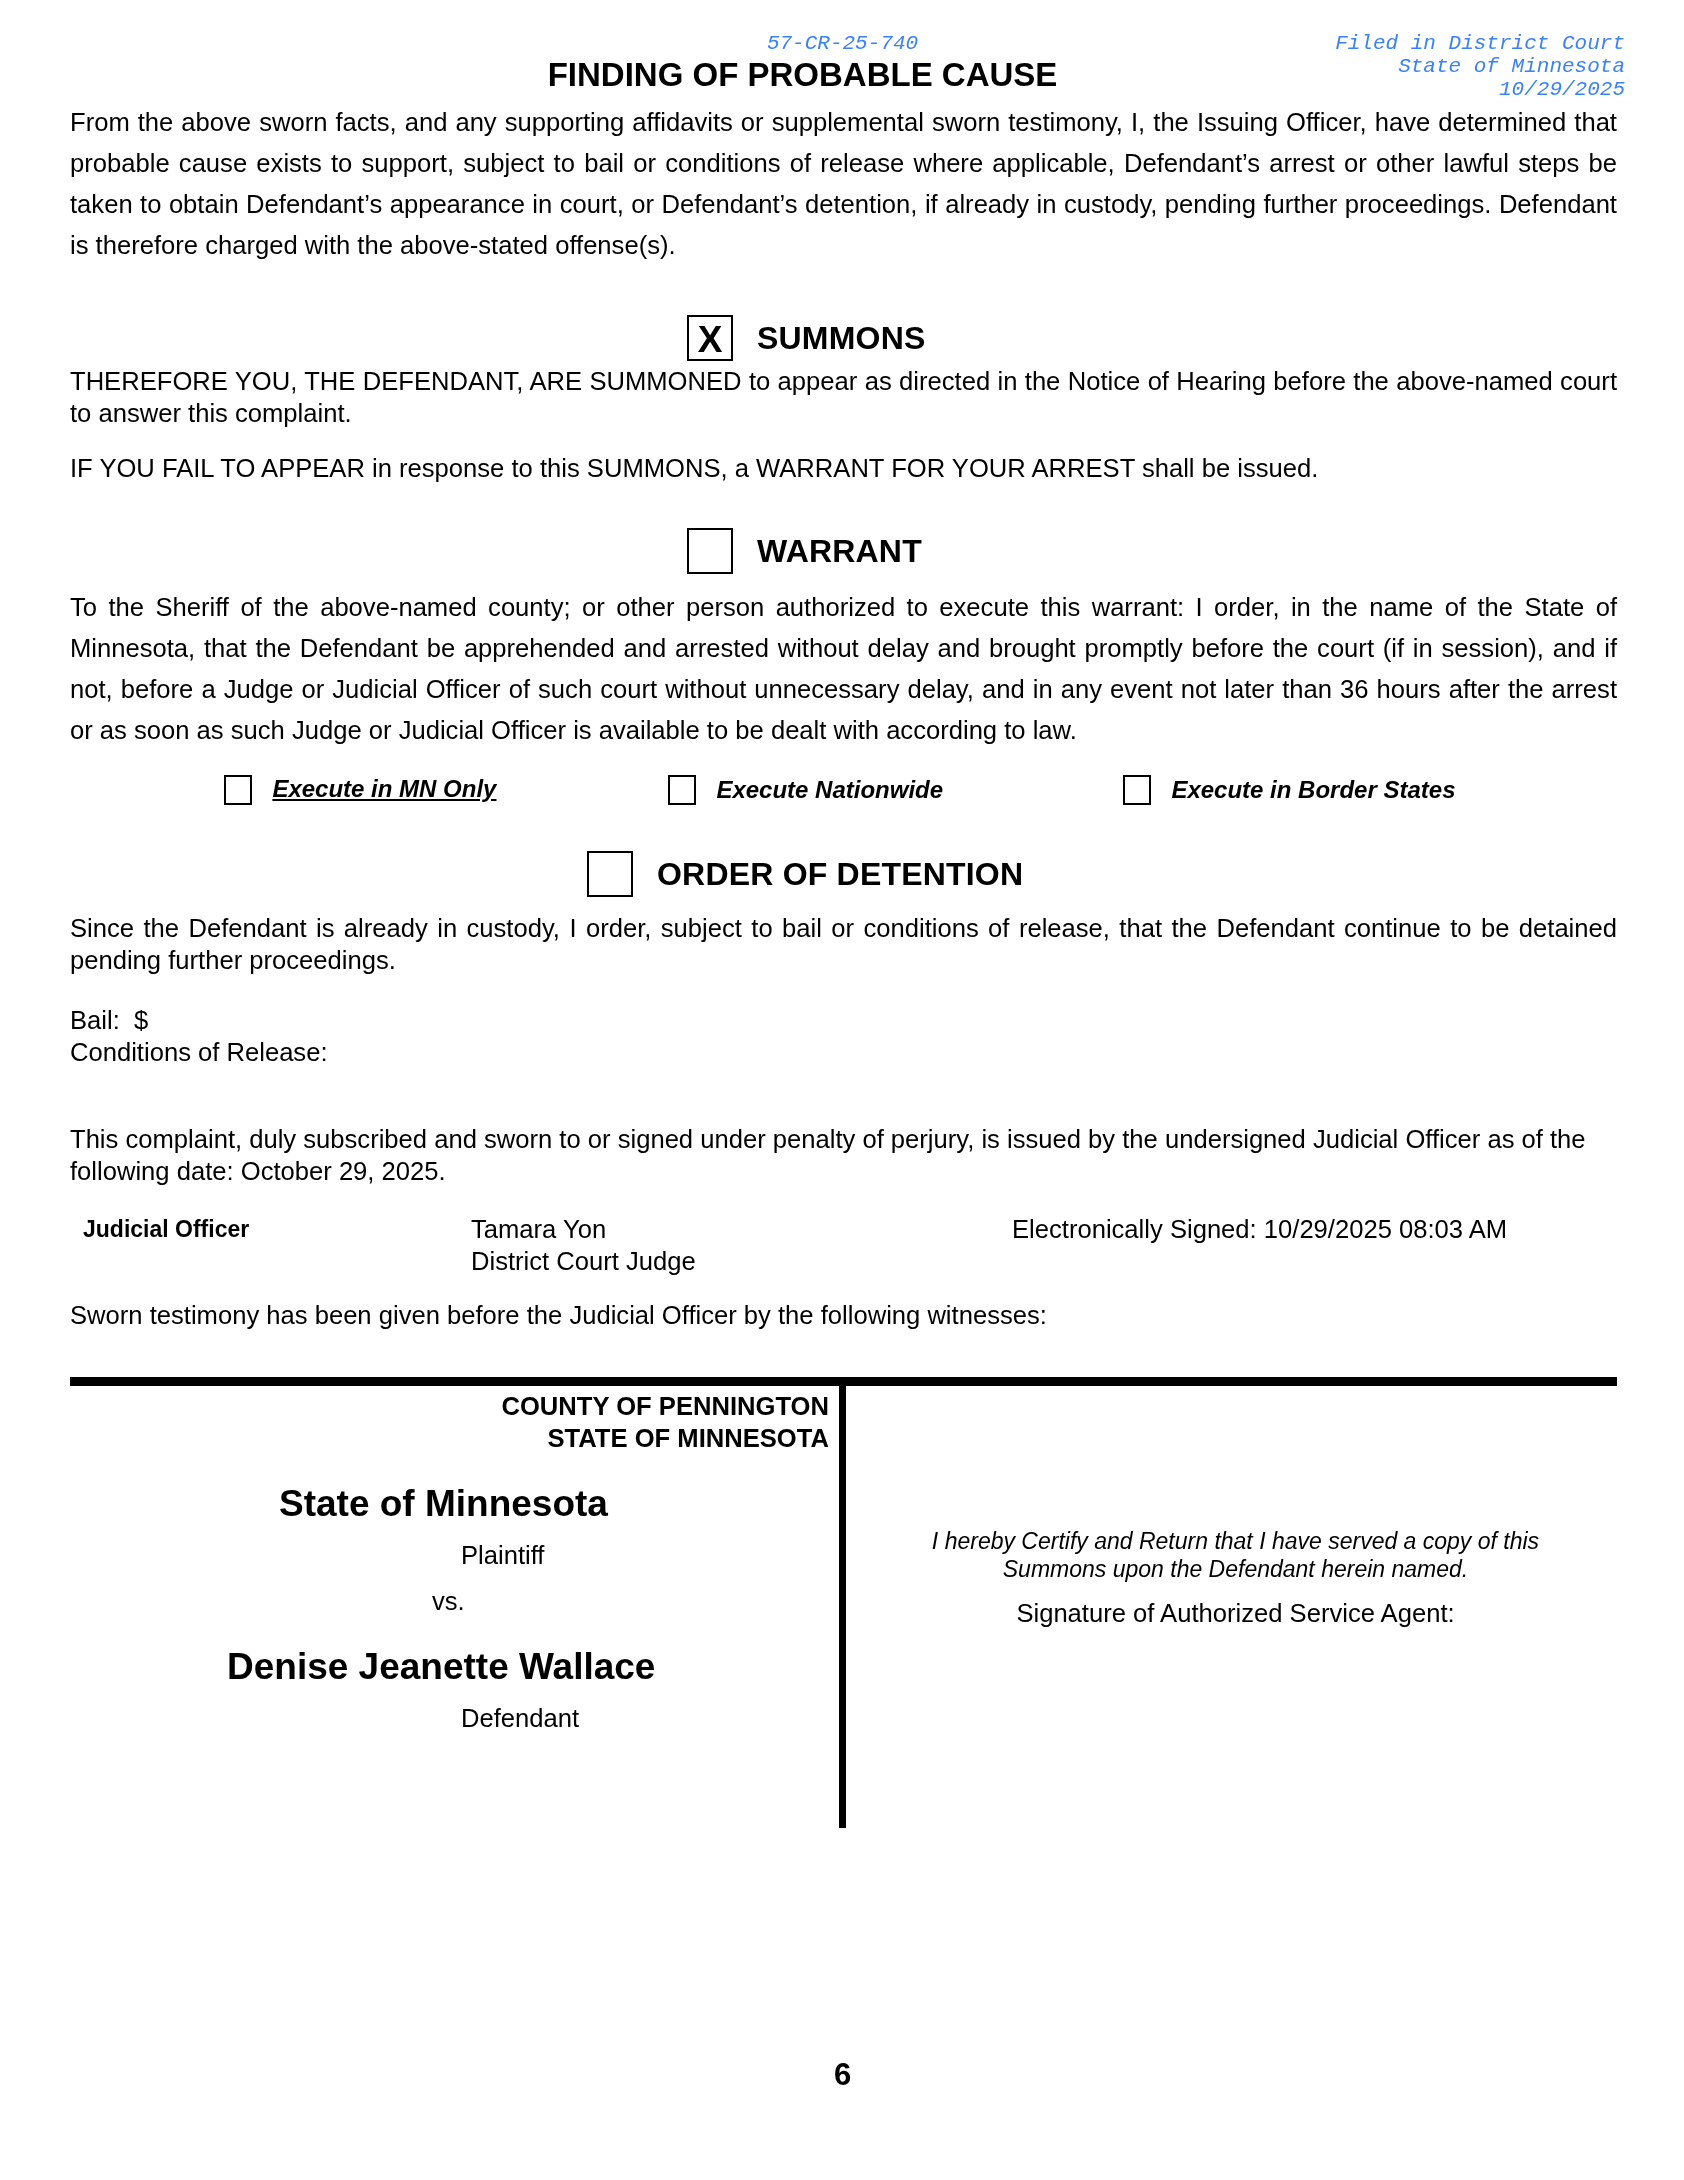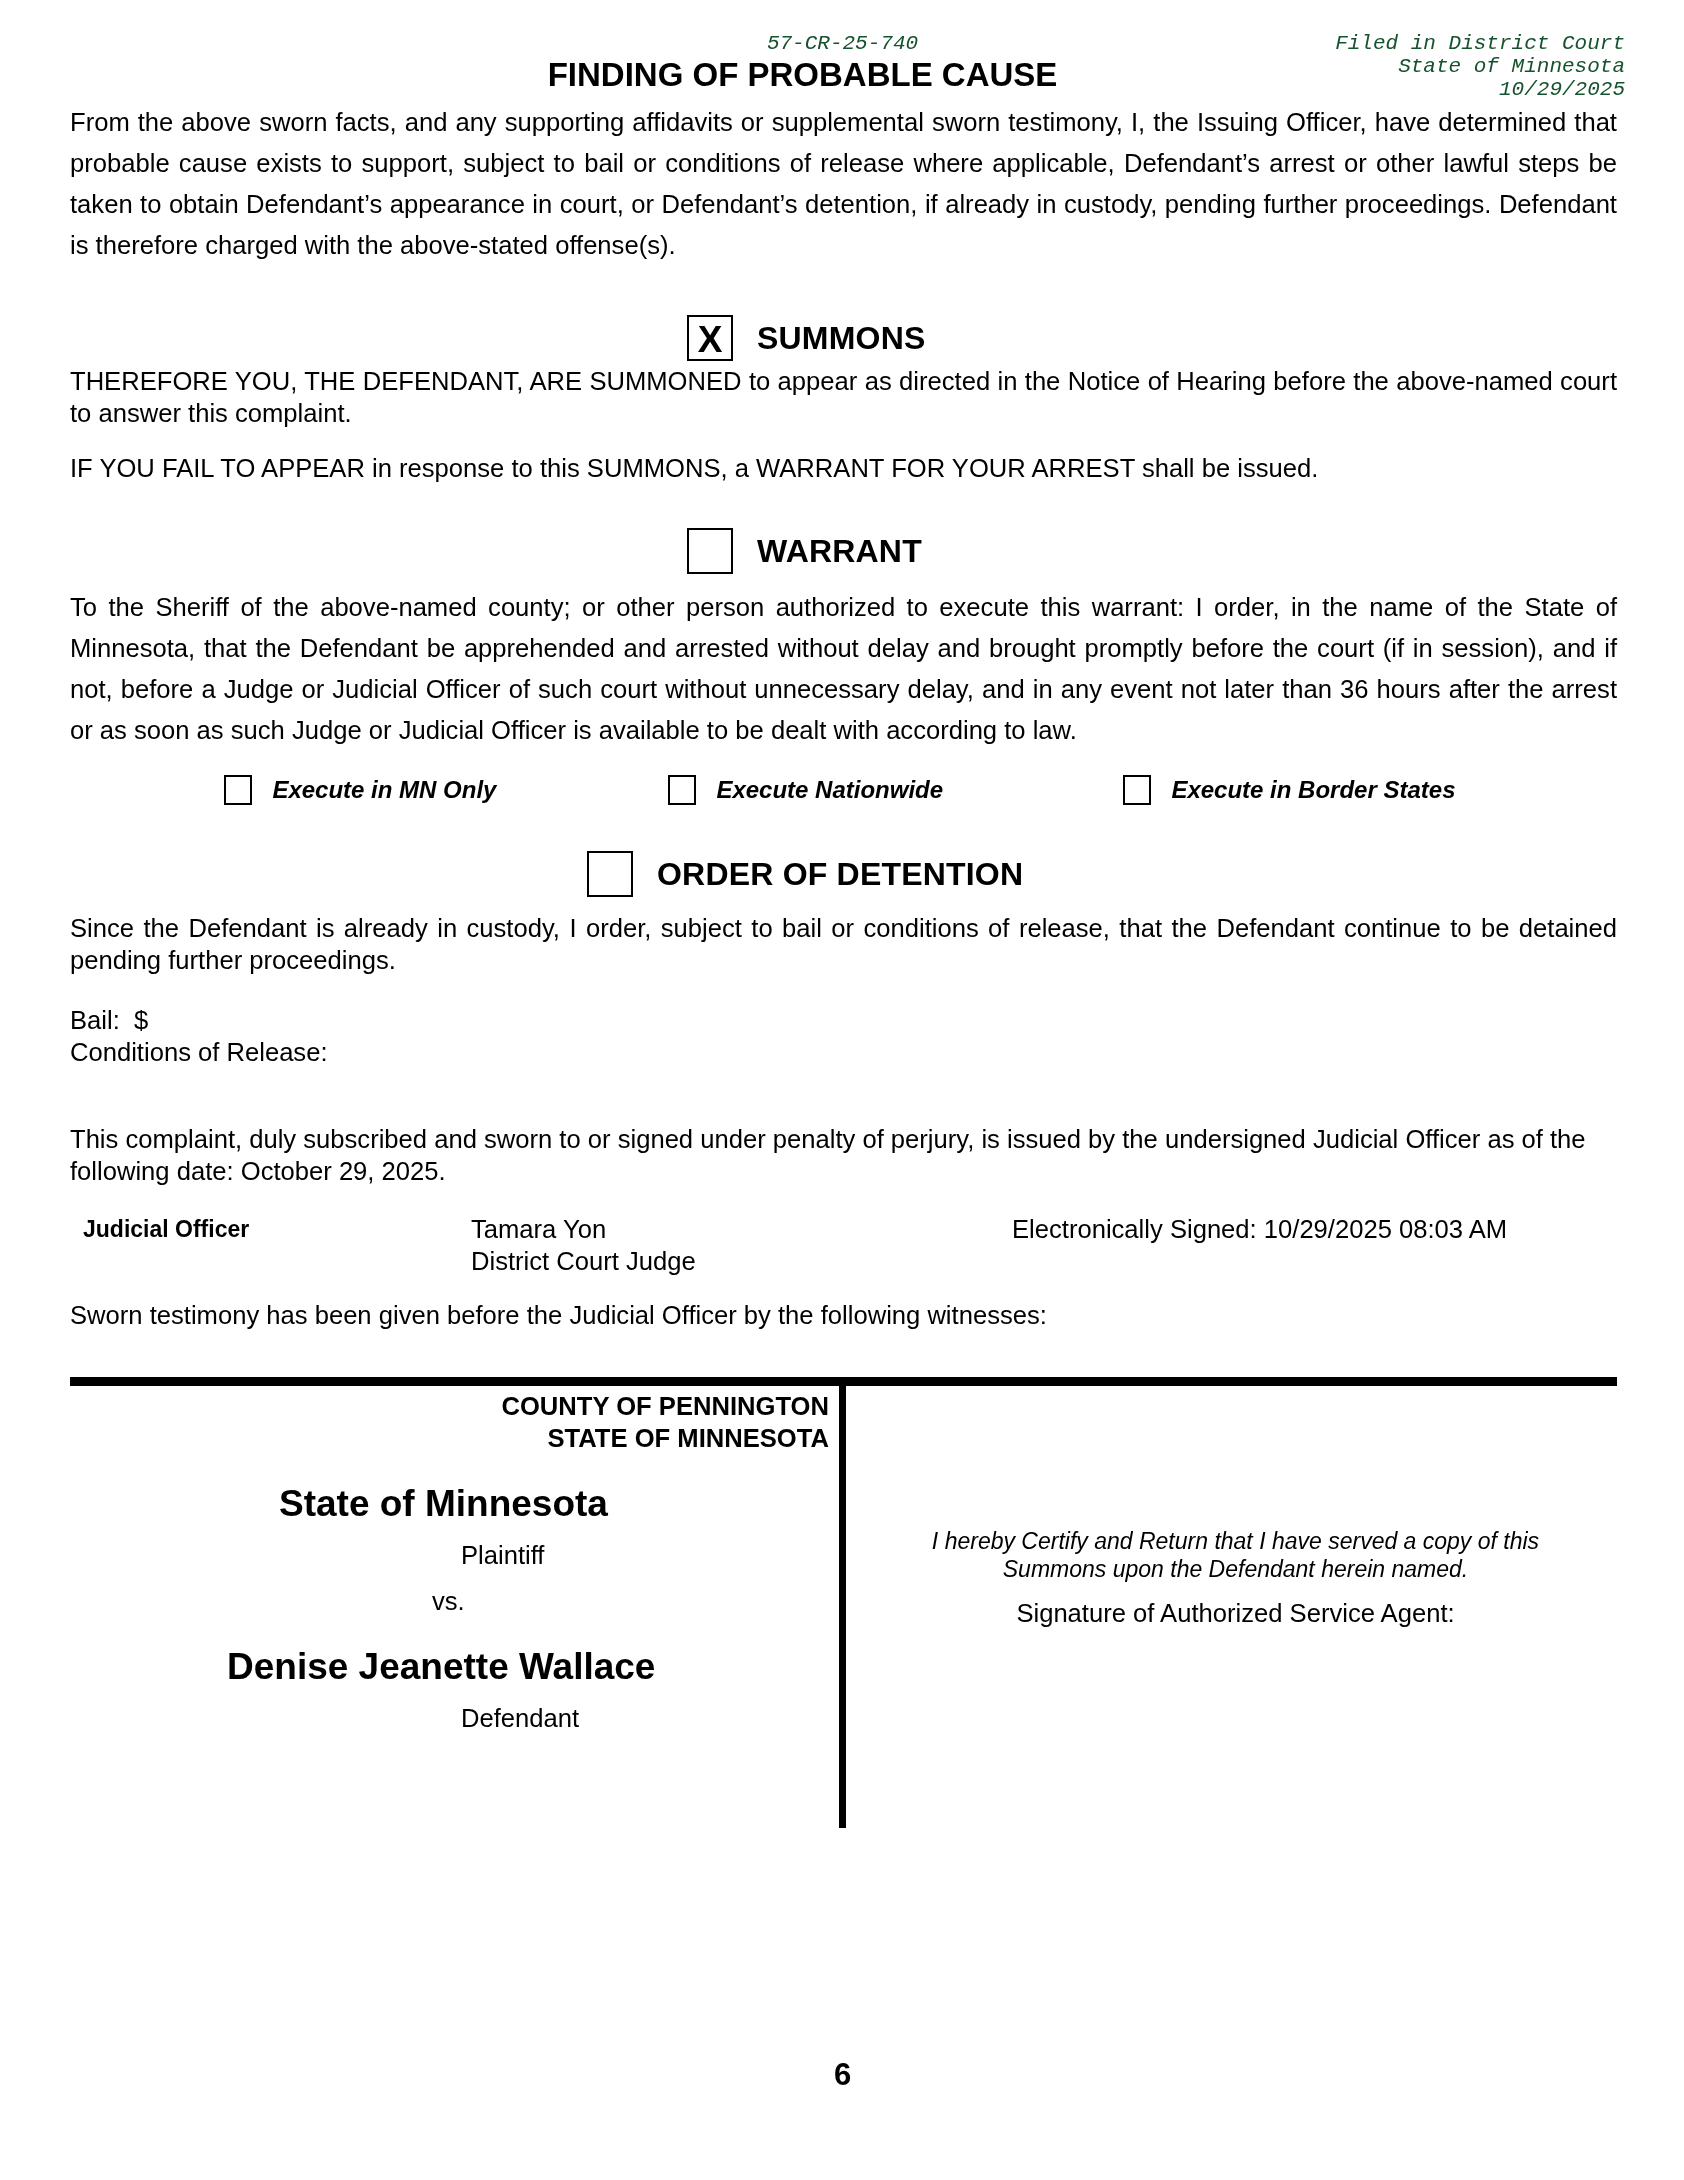--- a/index.html
+++ b/index.html
@@ -1,19 +1,19 @@
 <!DOCTYPE html>
 <html style="font-size:13.6px"><head>
 <meta charset="utf-8">
 <style>
   html, body { margin: 0; padding: 0; background: #ffffff; }
   body { width: 1685px; height: 2181px; position: relative; overflow: hidden;
          font-family: "Liberation Sans", sans-serif; color: #000; }
   .abs { position: absolute; }
-  .mono { font-family: "Liberation Mono", monospace; font-style: italic; color: #14532d; font-size: 21px; line-height: 23px; }
+  .mono { font-family: "Liberation Mono", monospace; font-style: italic; color: #3b82f6; font-size: 21px; line-height: 23px; }
   .body-text { font-size: 25.6px; line-height: 41px; text-align: justify; text-align-last: left; }
   .body-tight { font-size: 25.6px; line-height: 31.5px; text-align: justify; text-align-last: left; }
   .left { left: 70px; width: 1547px; }
   .title { font-weight: bold; font-size: 33px; left: 0; width: 1605px; text-align: center; top: 54px; line-height: 41px; }
   .section-head { display: flex; align-items: center; gap: 24px; }
   .box { border: 2.6px solid #000; box-sizing: border-box; display: flex; align-items: center; justify-content: center; background: #fff; }
   .box-lg { width: 46px; height: 46px; }
   .box-sm { width: 28px; height: 30px; border-width: 2.1px; }
   .box-x { font-weight: bold; font-size: 37px; line-height: 1; margin-top: 3.4px; }
   .section-label { font-weight: bold; font-size: 32px; letter-spacing: 0.2px; }
@@ -48,21 +48,21 @@
 </div>
 <div class="abs body-tight left" style="top:366px;">THEREFORE YOU, THE DEFENDANT, ARE SUMMONED to appear as directed in the Notice of Hearing before the above-named court to answer this complaint.</div>
 <div class="abs left" style="top:451px; font-size:25.6px; line-height:34px;">IF YOU FAIL TO APPEAR in response to this SUMMONS, a WARRANT FOR YOUR ARREST shall be issued.</div>
 
 <div class="abs section-head" style="left:687px; top:528px;">
   <div class="box box-lg"></div>
   <span class="section-label">WARRANT</span>
 </div>
 <div class="abs body-text left" style="top:587px;">To the Sheriff of the above-named county; or other person authorized to execute this warrant: I order, in the name of the State of Minnesota, that the Defendant be apprehended  and arrested without delay and brought promptly before the court (if in session), and if not, before a Judge or Judicial Officer of such court without unnecessary delay, and in any event not later than 36 hours after the arrest or as soon as such Judge or Judicial Officer is available to be dealt with according to law.</div>
 
-<div class="abs" style="left:224px; top:775px; display:flex; align-items:center; gap:20.4px;">
+<div class="abs" style="left:224px; top:775px; display:flex; gap:20.4px;text-decoration:underline;">
   <div class="box box-sm"></div>
   <span class="exec-label">Execute in MN Only</span>
 </div>
 <div class="abs" style="left:668px; top:775px; display:flex; align-items:center; gap:20.4px;">
   <div class="box box-sm"></div>
   <span class="exec-label">Execute Nationwide</span>
 </div>
 <div class="abs" style="left:1112px; top:775px; display:flex; align-items:center; gap:20.4px;margin-left:11px;">
   <div class="box box-sm"></div>
   <span class="exec-label">Execute in Border States</span>

